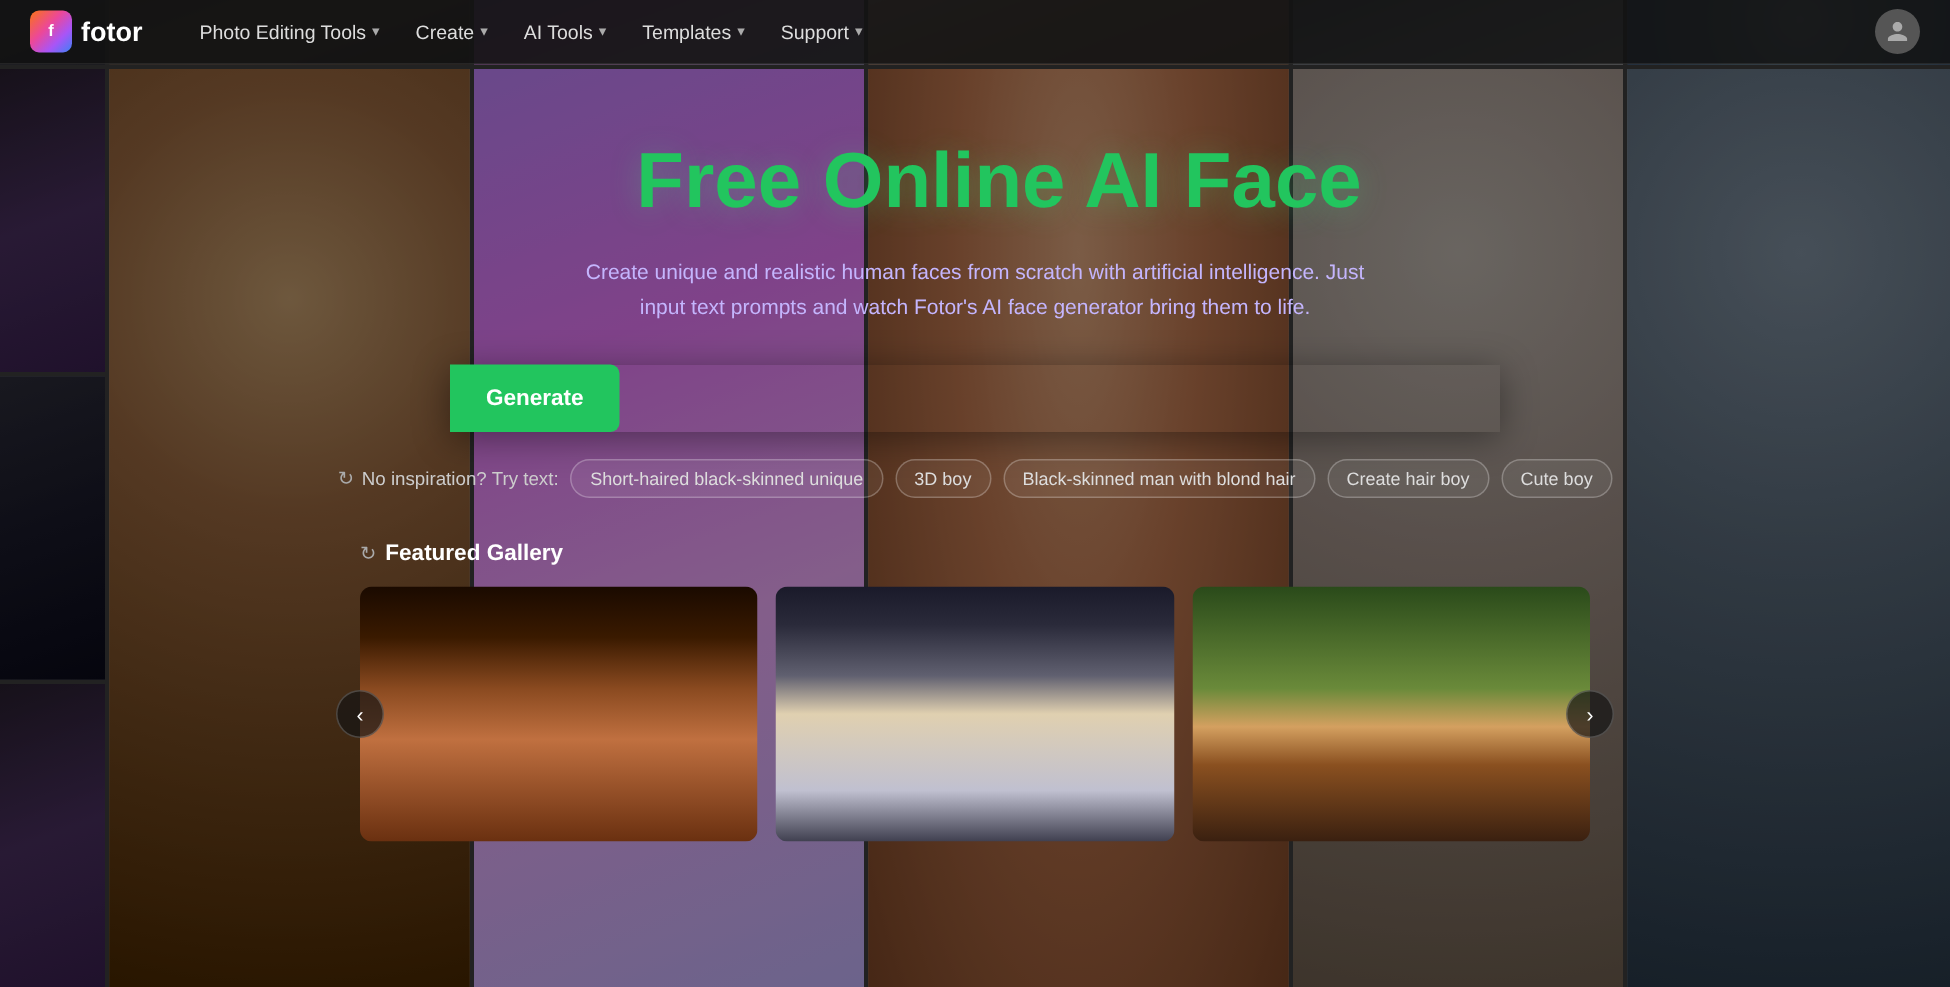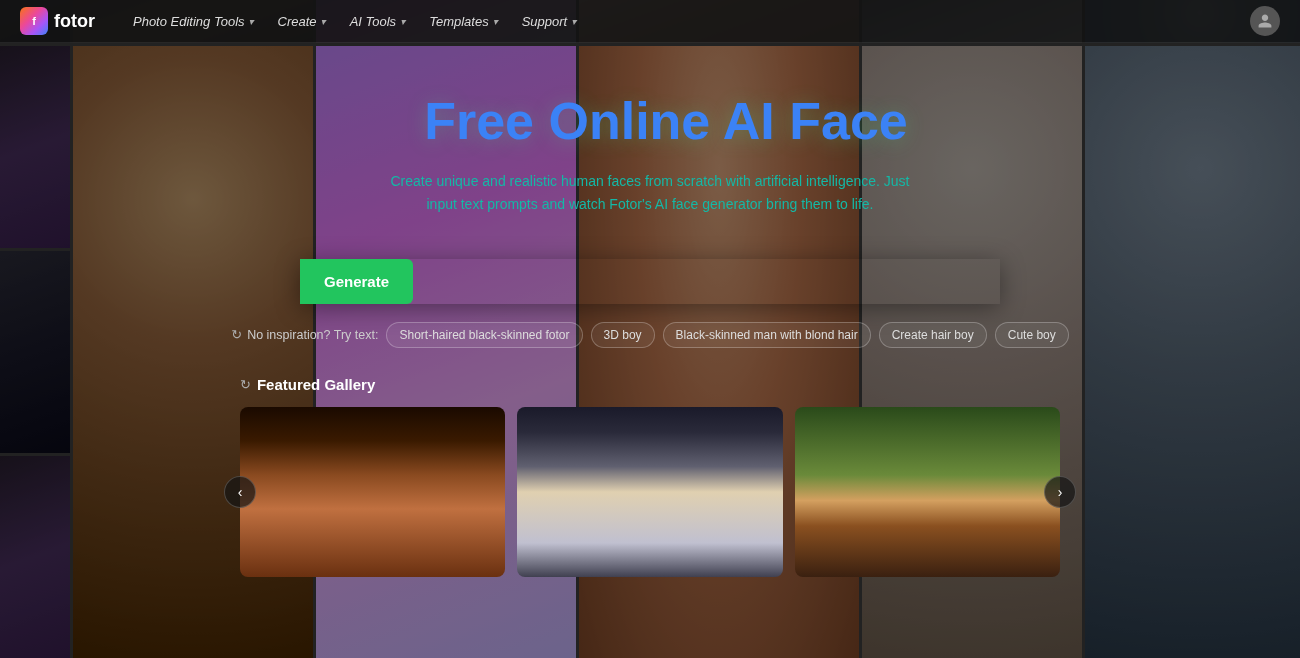--- a/index.html
+++ b/index.html
@@ -17,21 +17,20 @@
       background: linear-gradient(135deg, #f97316 0%, #ec4899 40%, #a855f7 70%, #3b82f6 100%);
       display: flex; align-items: center; justify-content: center;
       font-weight: 900; font-size: 11px; color: #fff;
     }
     .nav-logo-text { color: #fff; font-size: 18px; font-weight: 700; }
     .nav-items { display: flex; align-items: center; gap: 4px; flex: 1; }
     .nav-item {
       color: #ddd; font-size: 13px; padding: 6px 10px; cursor: pointer;
       display: flex; align-items: center; gap: 4px; border-radius: 4px;
       white-space: nowrap;
-      font-style: italic;
     }
     .nav-chevron { font-size: 10px; color: #aaa; }
     .nav-right { display: flex; align-items: center; gap: 10px; }
     .nav-avatar {
       width: 30px; height: 30px; border-radius: 50%; background: #555;
       display: flex; align-items: center; justify-content: center; cursor: pointer;
     }
     .nav-avatar svg { width: 16px; height: 16px; fill: #aaa; }
 
     
@@ -58,28 +57,28 @@
     .face-9 { background: linear-gradient(160deg, #2a2030 0%, #4a3060 50%, #3a2050 100%); }
     .face-13 { background: radial-gradient(circle at 50% 30%, #a0c0e0 0%, #6090b0 40%, #3060a0 100%); }
 
     
     .hero-overlay {
       position: absolute; top: 43px; left: 0; right: 0; bottom: 0;
       display: flex; flex-direction: column; align-items: center;
       justify-content: flex-start; padding-top: 50px; z-index: 10;
     }
     .hero-title {
-      font-size: 52px; font-weight: 900; color: #3b82f6;
+      font-size: 52px; font-weight: 900; color: #22c55e;
       text-align: right; line-height: 1.1; margin-bottom: 20px;
       text-shadow: 0 2px 20px rgba(74,222,128,0.3);
       margin-left: 32px;
     }
     .hero-subtitle {
-      color: #14b8a6; font-size: 14px; text-align: center;
-      max-width: 520px; line-height: 1.6; margin-bottom: 44px;
+      color: #c4b5fd; font-size: 14px; text-align: center;
+      max-width: 520px; line-height: 1.6; margin-bottom: 28px;
     }
     
     .search-bar {
       width: 700px; display: flex; gap: 0; margin-bottom: 18px;
       box-shadow: 0 4px 24px rgba(0,0,0,0.4);
     }
     .search-input {
       flex: 1; padding: 14px 18px; font-size: 13.5px; border: none;
       outline: none; background: #fff; color: #555; border-radius: 6px 0 0 6px;
     }
@@ -201,21 +200,21 @@
 
   <div class="search-bar">
     <button class="search-btn">Generate</button>
   </div>
 
   <div class="suggestions">
     <span class="suggestion-label">
       <span class="refresh-icon">↻</span>
       <span>No inspiration? Try text:</span>
     </span>
-    <div class="chip">Short-haired black-skinned fotor</div>
+    <div class="chip">Short-haired black-skinned unique</div>
     <div class="chip">3D boy</div>
     <div class="chip">Black-skinned man with blond hair</div>
     <div class="chip">Create hair boy</div>
     <div class="chip">Cute boy</div>
   </div>
 
   <div class="gallery-section">
     <div class="gallery-header">
       <span class="refresh-icon" style="color:#aaa;">↻</span>
       <span class="gallery-title">Featured Gallery</span>

